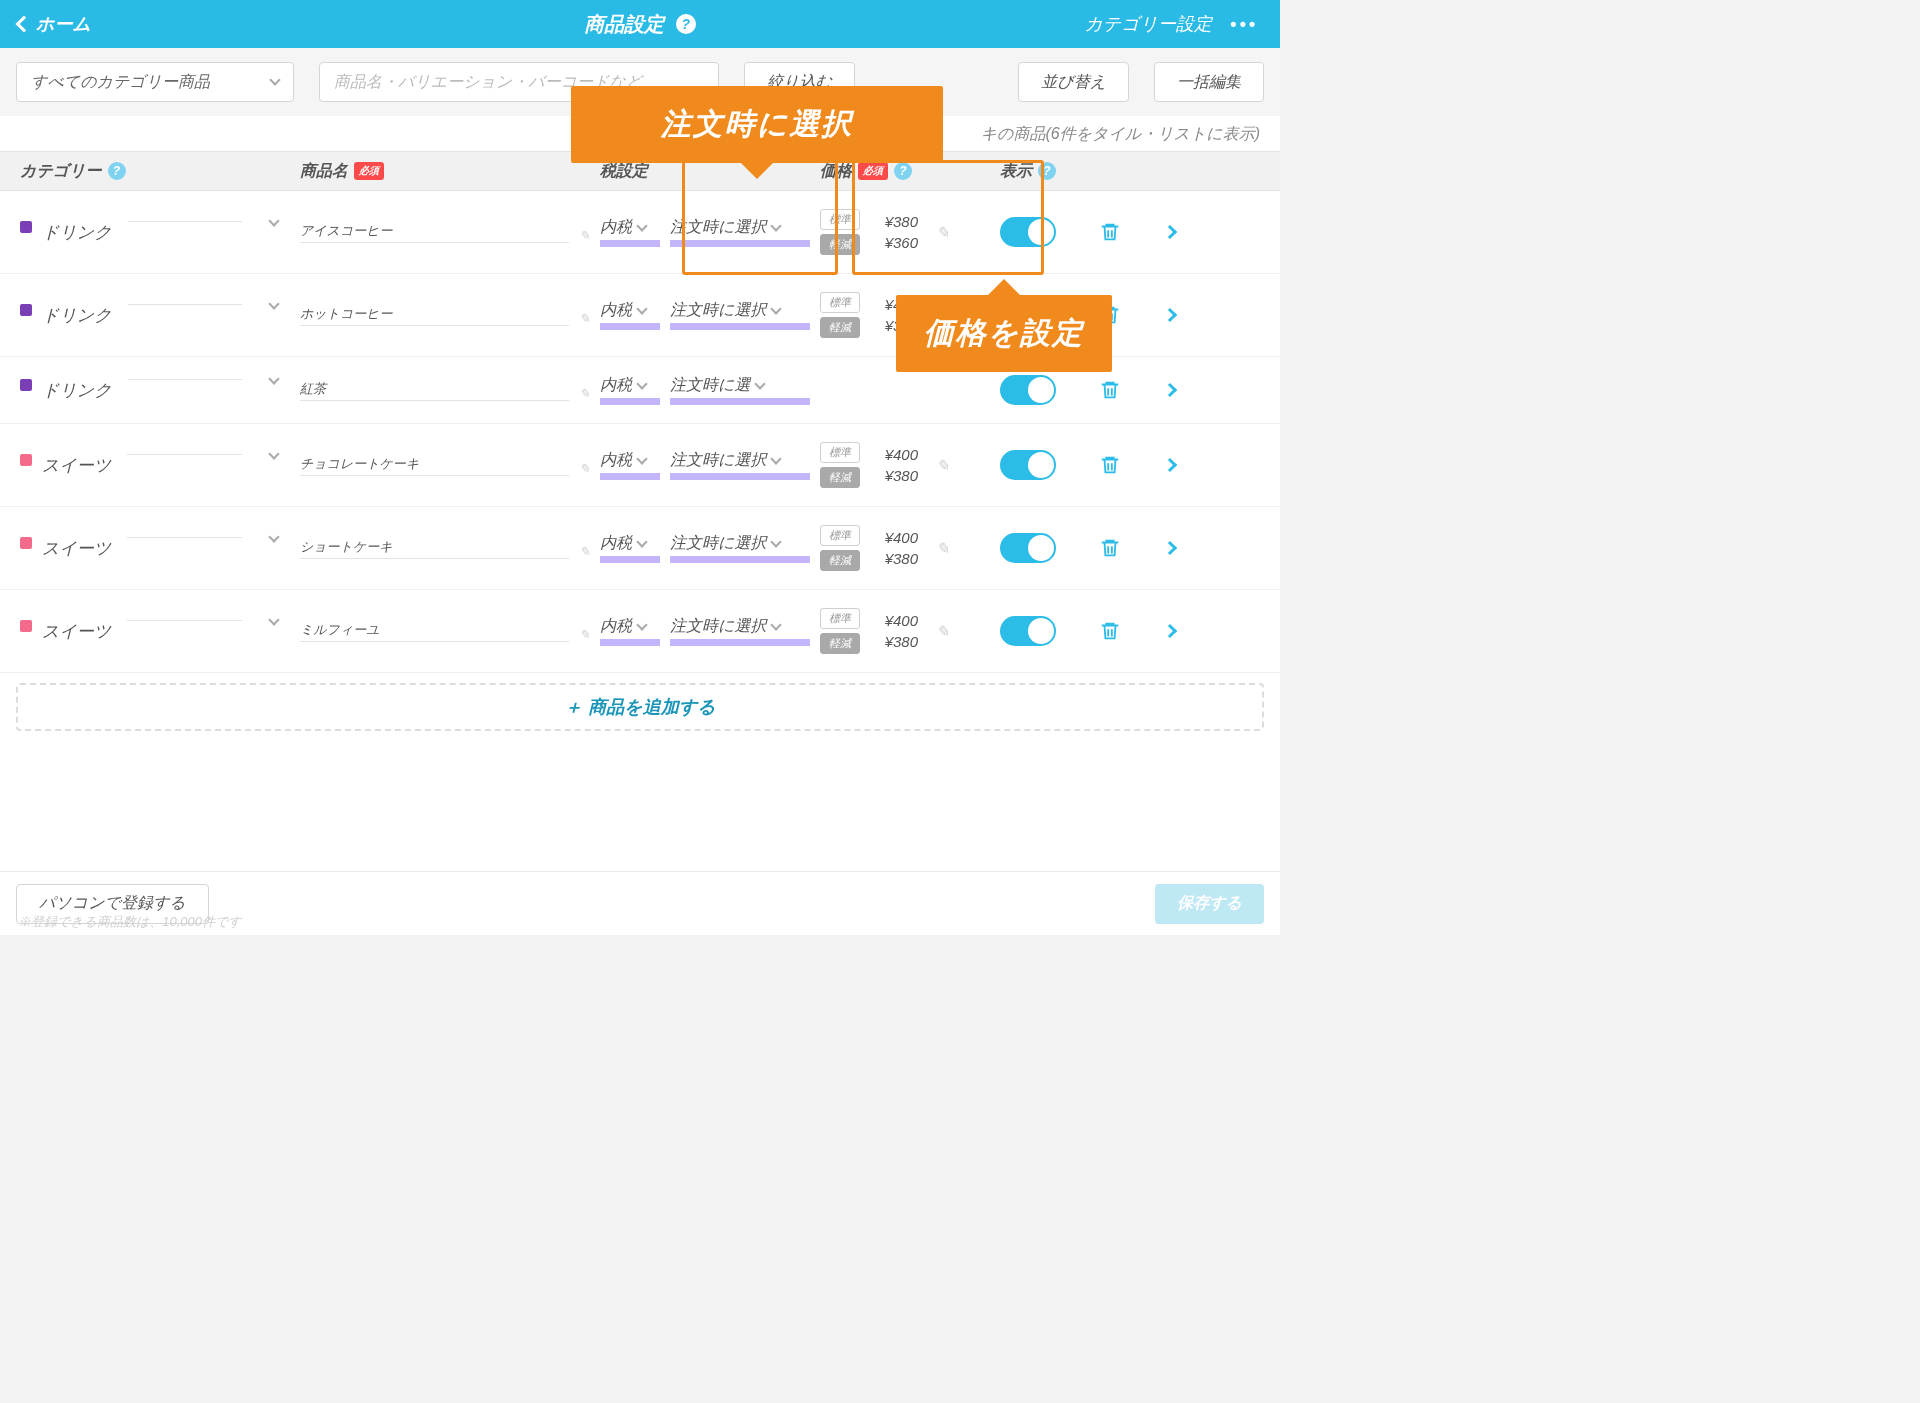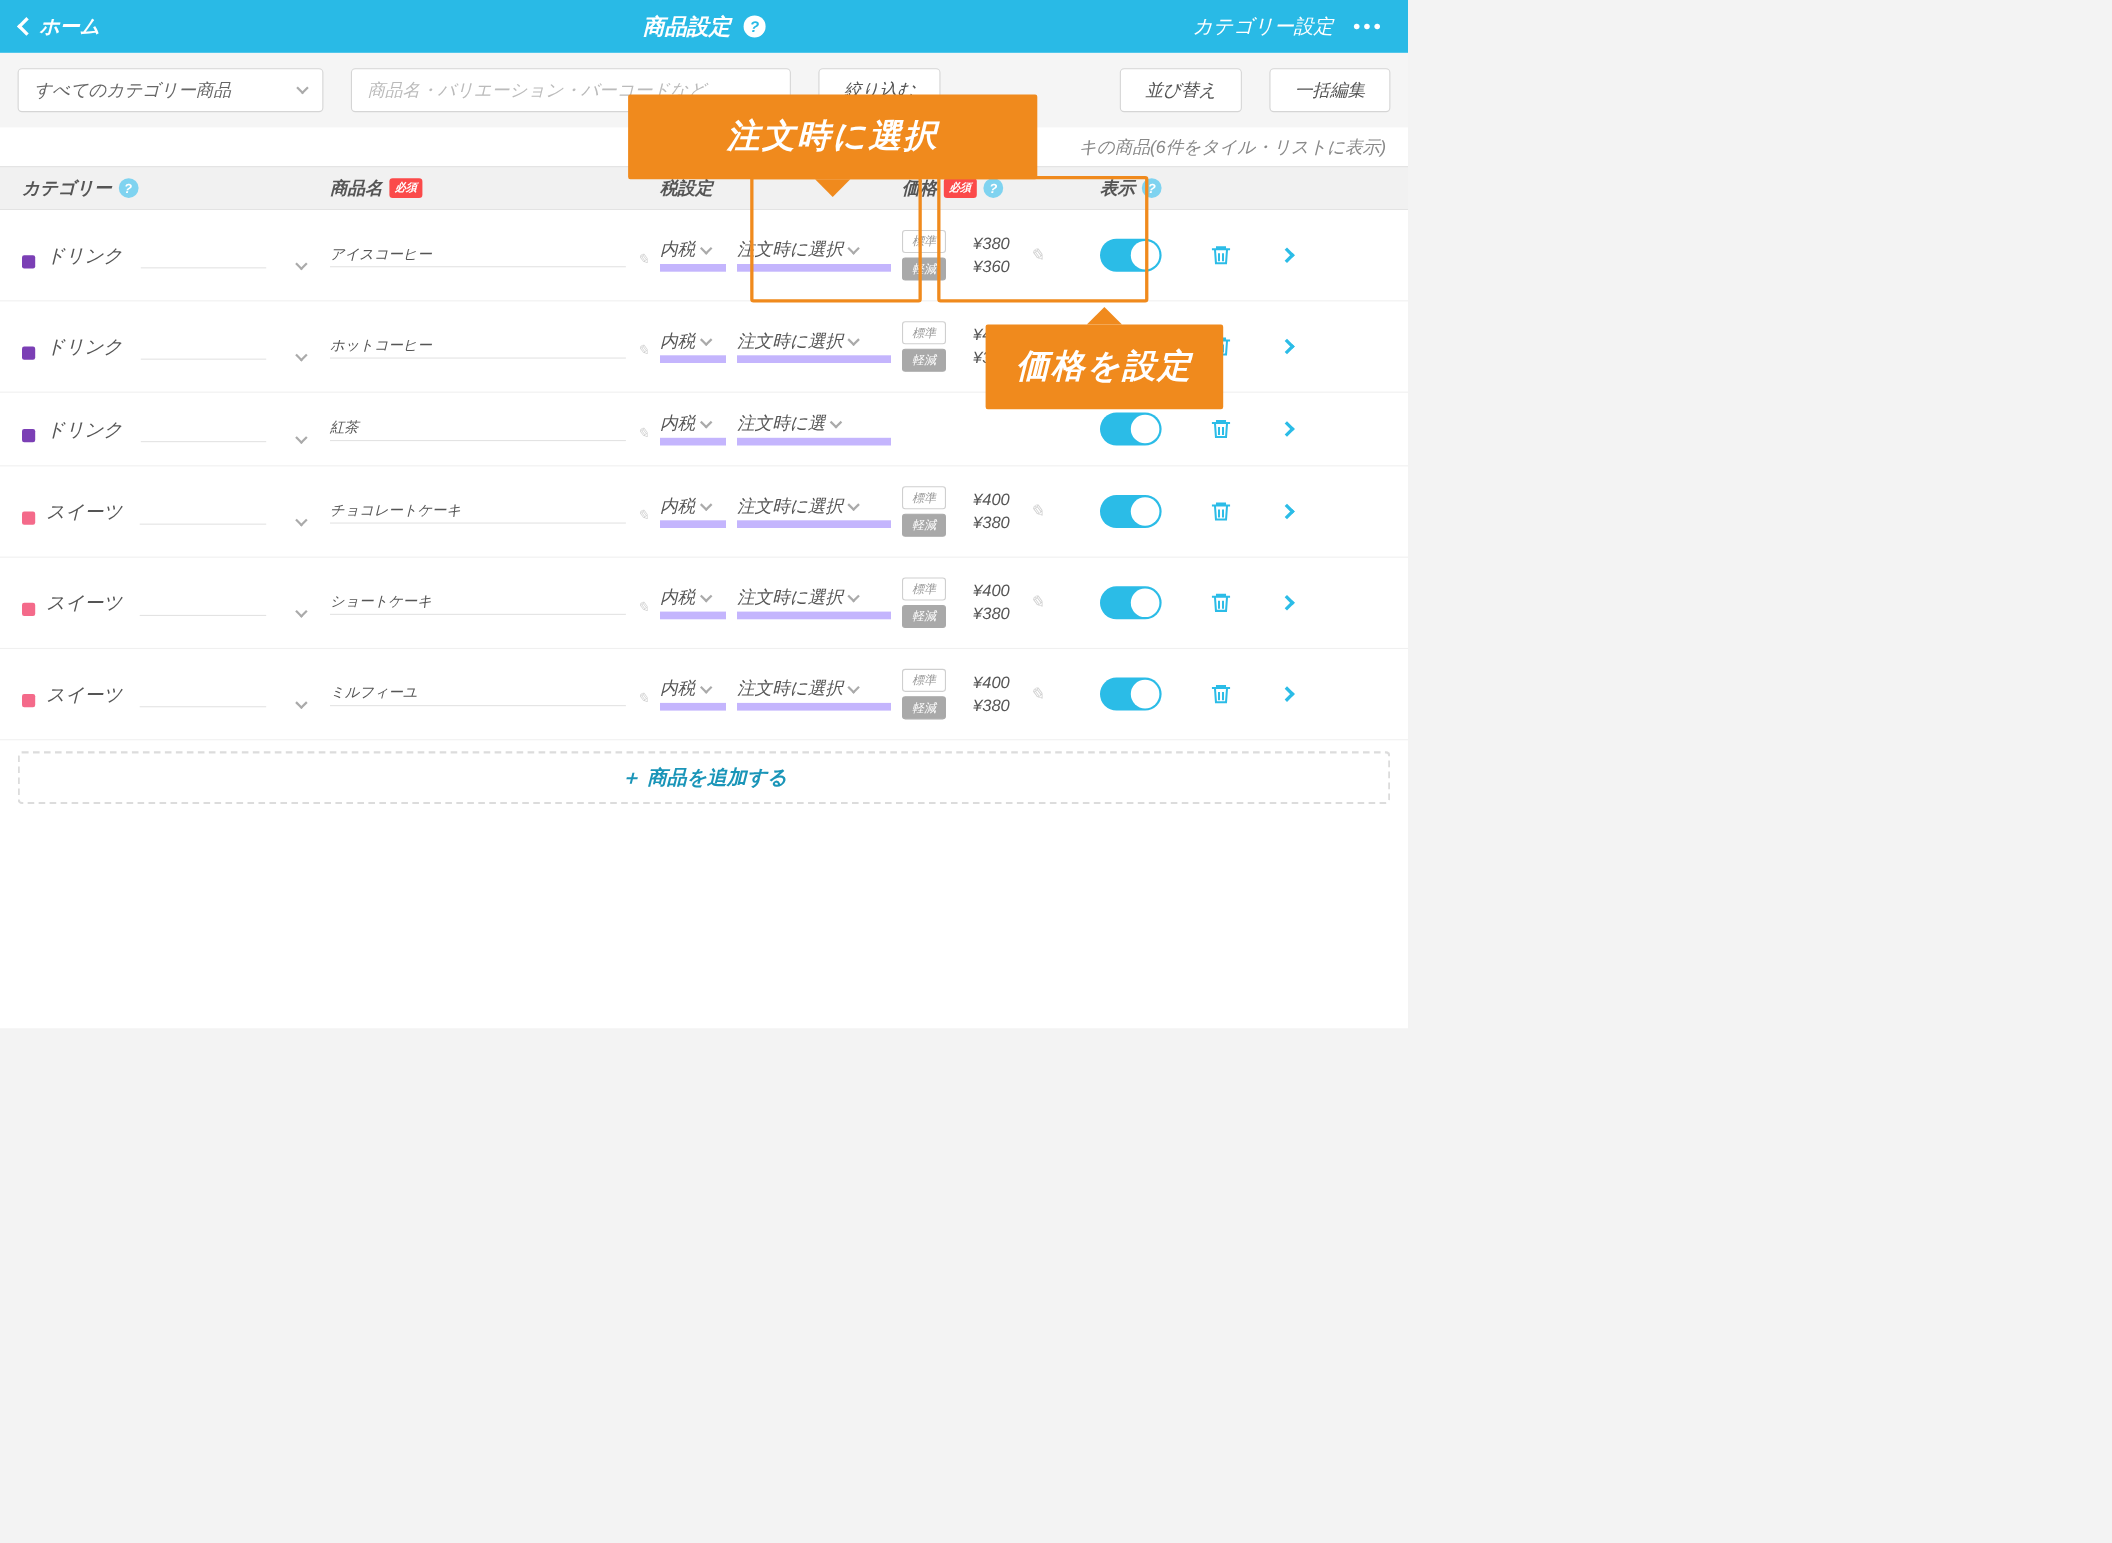--- a/index.html
+++ b/index.html
@@ -29,21 +29,21 @@
 
   
   .thead { display: grid; grid-template-columns: 280px 300px 70px 150px 180px 80px 60px 60px; align-items: center; background: #f1f1f1; border-top: 1px solid #e3e3e3; border-bottom: 1px solid #e3e3e3; height: 40px; font-size: 16px; font-weight: 700; color: #555; padding-left: 20px; }
   .thead > div { display: flex; align-items: center; gap: 6px; }
   .help-sm { width: 18px; height: 18px; border-radius: 50%; background: #7fd3f0; color: #fff; font-size: 12px; display: inline-flex; align-items: center; justify-content: center; font-weight: 700; }
   .req { background: #fb4a4a; color: #fff; font-size: 10px; padding: 2px 5px; border-radius: 3px; font-weight: 700; }
 
   
   .rows { background: #fff; }
   .row { display: grid; grid-template-columns: 280px 300px 70px 150px 180px 80px 60px 60px; align-items: center; padding: 18px 0 18px 20px; border-bottom: 1px solid #f0f0f0; }
-  .cat { display: flex; align-items: flex-end; gap: 10px; color: #555; font-size: 17px; }
+  .cat { display: flex; align-items: flex-start; gap: 10px; color: #555; font-size: 17px; }
   .dot { width: 12px; height: 12px; border-radius: 2px; }
   .cat .line { flex: 1; border-bottom: 1px solid #e3e3e3; margin-left: 6px; margin-right: 18px; }
   .cat .chev-dn { margin-right: 22px; }
   .name { display: flex; align-items: flex-end; color: #555; font-size: 13px; }
   .name .txt { flex: 1; border-bottom: 1px solid #e3e3e3; padding-bottom: 2px; }
   .pencil { color: #d0d0d0; margin: 0 10px; }
   .tax, .opt { display: flex; align-items: center; gap: 6px; color: #555; font-size: 16px; border-bottom: 7px solid #c4b5fd; padding-bottom: 2px; margin-right: 10px; }
   .prices { display: flex; align-items: center; gap: 8px; }
   .prices .col { display: flex; flex-direction: column; gap: 4px; }
   .badge { font-size: 11px; padding: 2px 8px; border-radius: 3px; border: 1px solid #cfcfcf; color: #999; background: #fff; text-align: center; }
@@ -375,20 +375,25 @@
           <span class="chev"></span>
         </div>
       </div>
     </div>
 
   <div class="add-row">
     <span>＋</span>
     <span>商品を追加する</span>
   </div>
 
+  <div class="footer">
+    <div class="btn">パソコンで登録する</div>
+    <div class="note">※登録できる商品数は、10,000件です</div>
+    <div class="btn save">保存する</div>
+  </div>
 
   <div class="callout top" style="left:571px; top:86px; width:372px;">
     <span>注文時に選択</span>
     <span class="arrow"></span>
   </div>
   <div class="hl" style="left:682px; top:160px; width:156px; height:115px;"></div>
   <div class="hl" style="left:852px; top:160px; width:192px; height:115px;"></div>
   <div class="callout bot" style="left:896px; top:295px; width:216px;">
     <span>価格を設定</span>
     <span class="arrow"></span>

